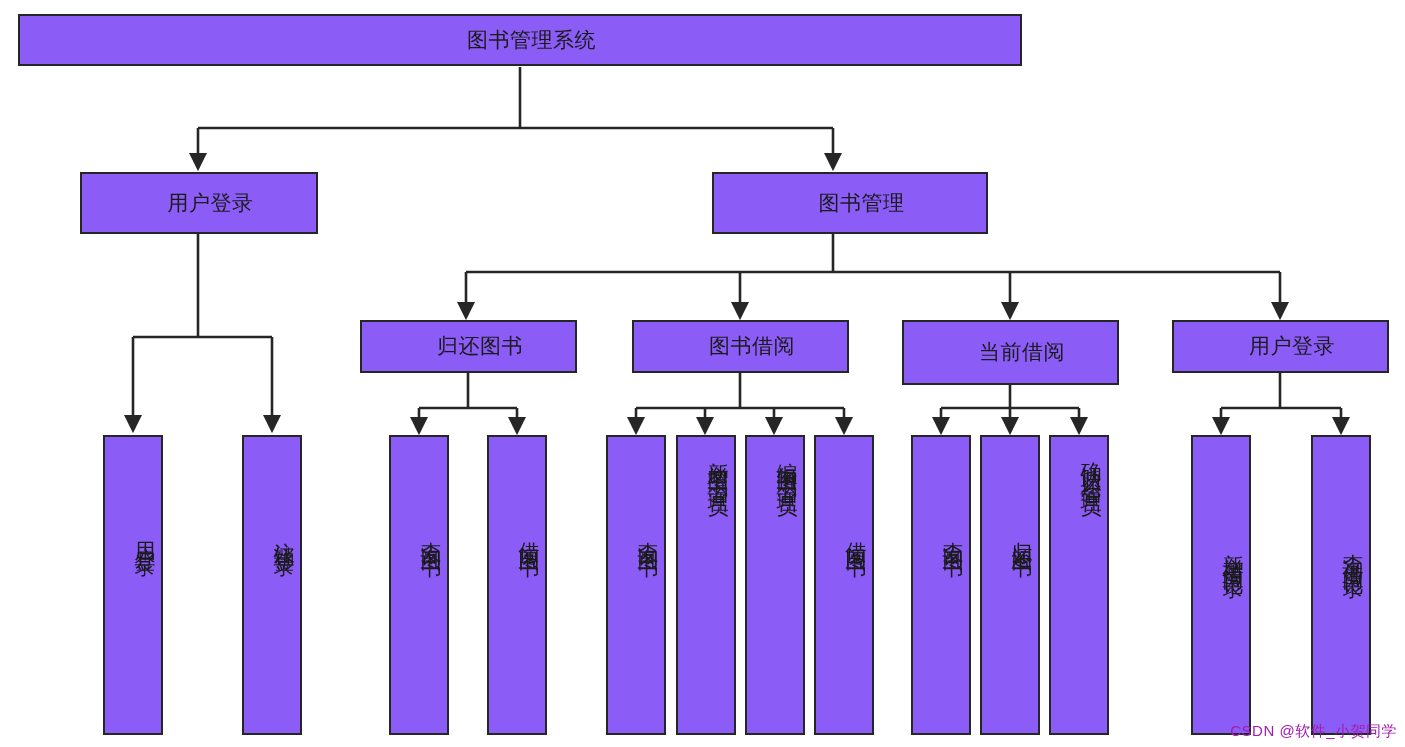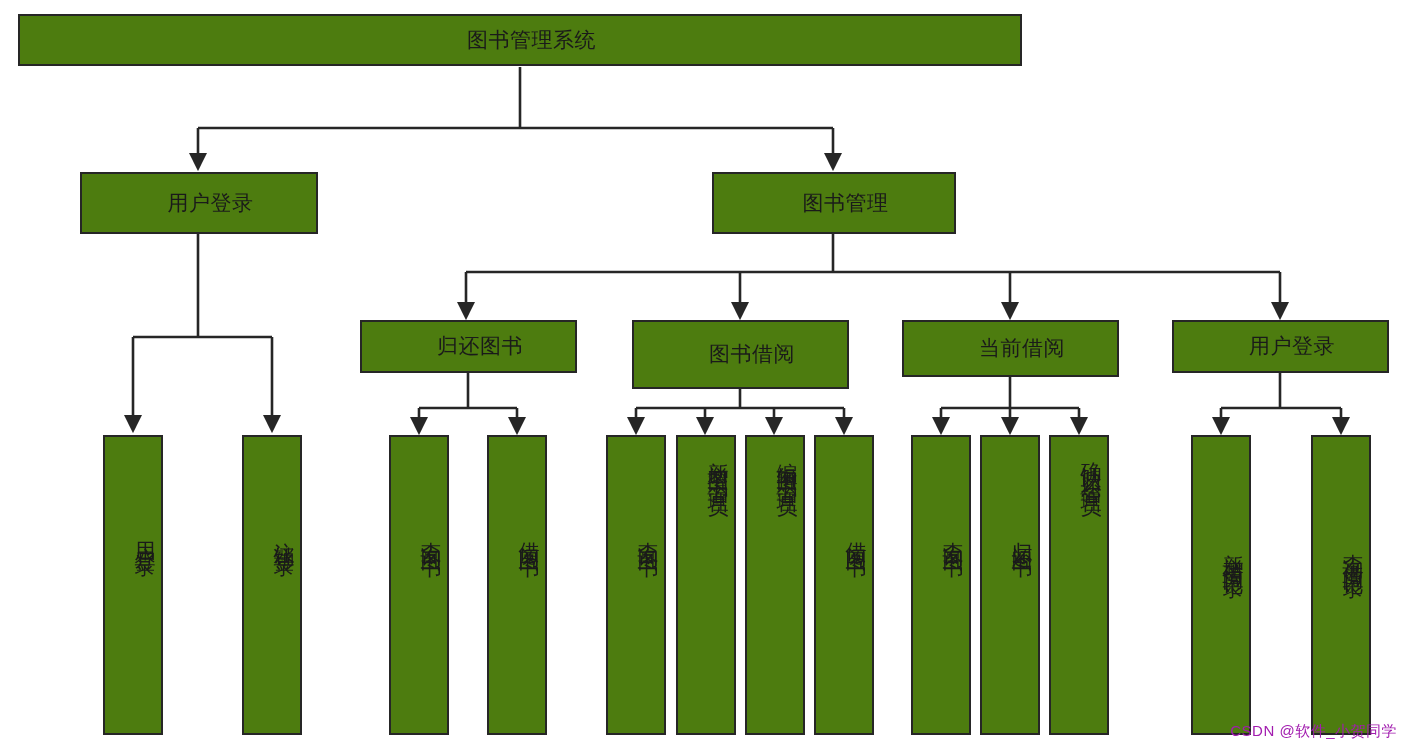--- a/index.html
+++ b/index.html
@@ -23,21 +23,21 @@
     position: absolute;
     left: 0;
     top: 0;
     width: 1405px;
     height: 747px;
     pointer-events: none;
   }
   .node {
     position: absolute;
     box-sizing: border-box;
-    background: #4d7c0f;
+    background: #8b5cf6;
     border: 2px solid #262626;
     display: flex;
     align-items: center;
     justify-content: center;
     z-index: 3;
     padding-left: 23px;
   }
   .node .label {
     color: #1a1a1a;
     font-size: 21px;
@@ -129,31 +129,31 @@
     </g>
   </svg>
 
   <div class="node" style="left:18px; top:14px; width:1004px; height:52px;">
     <span class="label">图书管理系统</span>
   </div>
 
   <div class="node" style="left:80px; top:172px; width:238px; height:62px;">
     <span class="label">用户登录</span>
   </div>
-  <div class="node" style="left:712px; top:172px; width:244px; height:62px;">
+  <div class="node" style="left:712px; top:172px; width:276px; height:62px;">
     <span class="label">图书管理</span>
   </div>
 
   <div class="node" style="left:360px; top:320px; width:217px; height:53px;">
     <span class="label">归还图书</span>
   </div>
-  <div class="node" style="left:632px; top:320px; width:217px; height:69px;">
+  <div class="node" style="left:632px; top:320px; width:217px; height:53px;">
     <span class="label">图书借阅</span>
   </div>
-  <div class="node" style="left:902px; top:320px; width:217px; height:57px;">
+  <div class="node" style="left:902px; top:320px; width:217px; height:65px;">
     <span class="label">当前借阅</span>
   </div>
   <div class="node" style="left:1172px; top:320px; width:217px; height:53px;">
     <span class="label">用户登录</span>
   </div>
 
   <div class="node vertical mid" style="left:103px; top:435px; width:60px; height:300px;">
     <span class="label">用户登录</span>
   </div>
   <div class="node vertical mid" style="left:242px; top:435px; width:60px; height:300px;">

